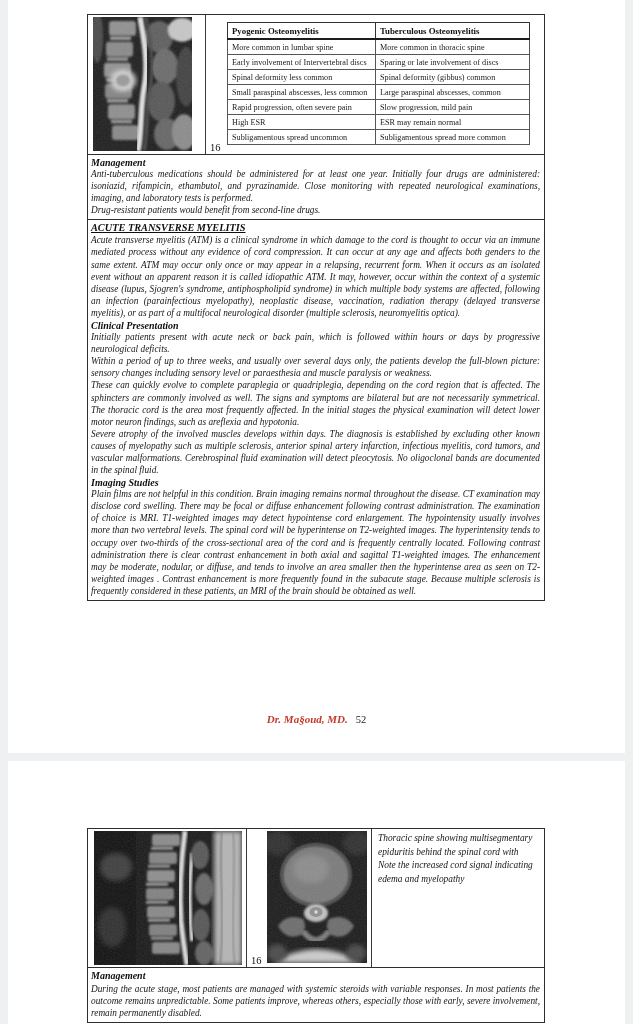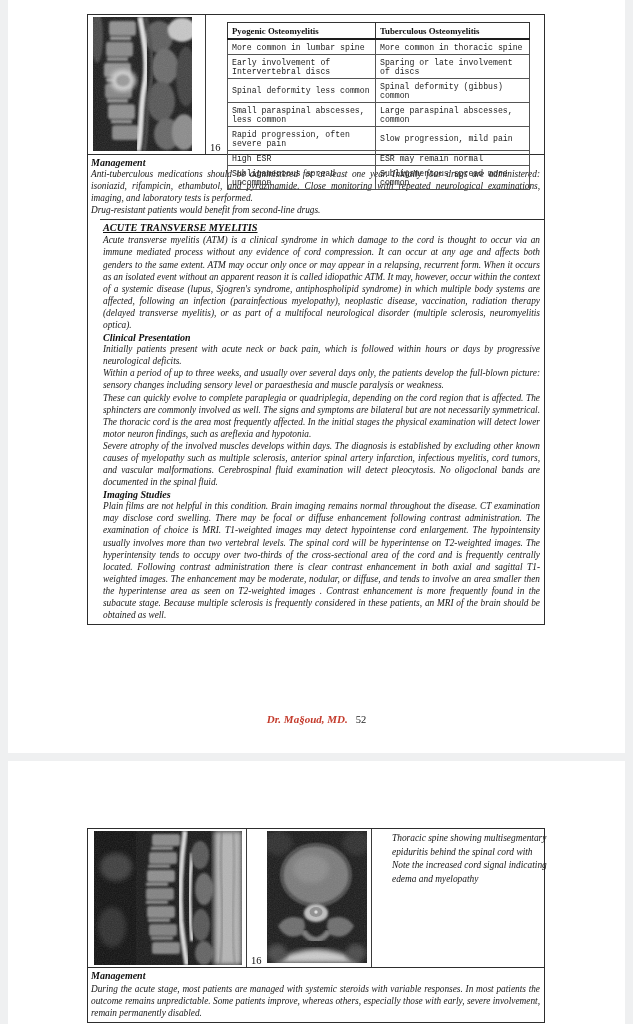--- a/index.html
+++ b/index.html
@@ -26,36 +26,36 @@
   .mri-2b { left:179px; top:2px; width:100px; height:132px; }
 
   .v-rule { position:absolute; top:0; bottom:0; width:1.2px; background:#3a3a3a; }
   .fig-num { position:absolute; bottom:1px; font-size:10.5px; color:#111; }
 
   .cmp-table { position:absolute; left:139px; top:7px; width:302px; border-collapse:collapse; table-layout:fixed;padding-left:48px; }
   .cmp-table th {
     border:1.1px solid #333; border-bottom:2.4px solid #1d1d1d;
     font-size:8.8px; font-weight:bold; text-align:left; padding:3px 4px 2px; color:#101010;
   }
-  .cmp-table td { border:0.9px solid #555; font-size:8.2px; padding:2.5px 4px; color:#1c1c1c;font-family:Liberation Mono, monospace; }
+  .cmp-table td { border:0.9px solid #555; font-size:8.2px; padding:2.5px 4px; color:#1c1c1c; }
 
   .text-row { padding:1px 4px 3px 3px; }
-  .text-row.bordered-top { border-top:1.4px solid #2d2d2d;margin-left:12px; }
+  .text-row.bordered-top { border-top:1.4px solid #2d2d2d; }
 
   .run-head { margin:1px 0 0 0; font-size:10px; font-weight:bold; font-style:italic; color:#0e0e0e; }
   .atm-head { margin:1px 0 1px 0; font-size:10.3px; font-weight:bold; font-style:italic; text-decoration:underline; color:#0e0e0e; }
   .body-p { margin:0; font-size:9.3px; font-style:italic; line-height:12.1px; text-align:justify; color:#161616; }
   .body-p.spaced { margin-top:2px; }
 
   .page-footer { position:absolute; top:709px; left:0; width:100%; text-align:center; }
   .footer-author { font-size:11px; font-weight:bold; font-style:italic; color:#c43b2c; }
   .footer-pageno { font-size:10.5px; color:#1a1a1a; margin-left:8px; }
 
   .fig-caption {
-    position:absolute; left:304px; top:3px; width:160px;
+    position:absolute; left:290px; top:3px; width:160px;
     font-size:9.4px; font-style:italic; line-height:13.6px; color:#141414; text-align:left;
   }
 </style>
 </head>
 <body>
 
 <div class="frame">
 
   <div class="page page-1">
 

